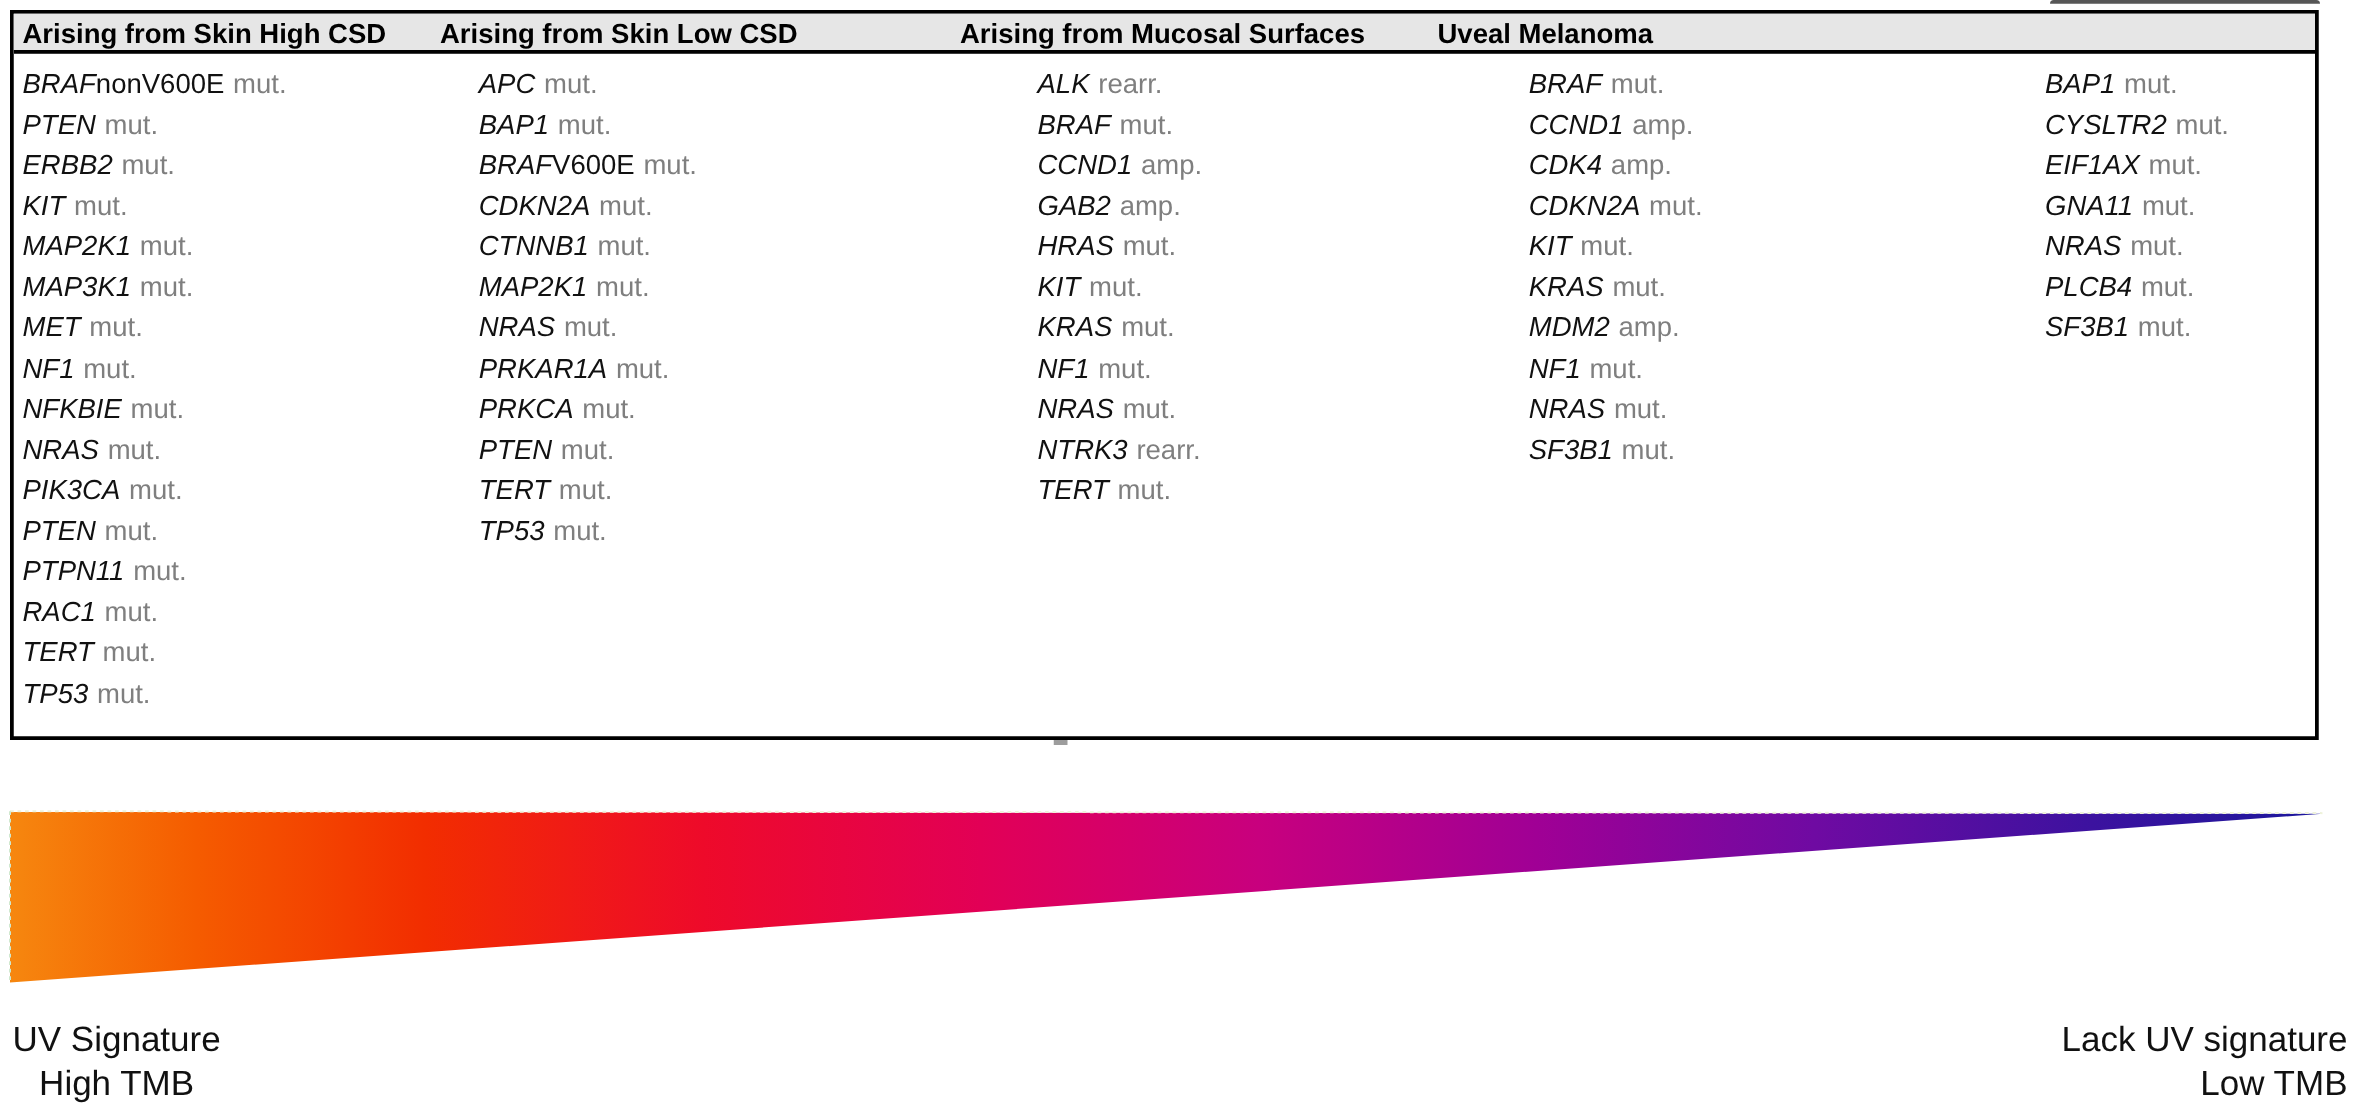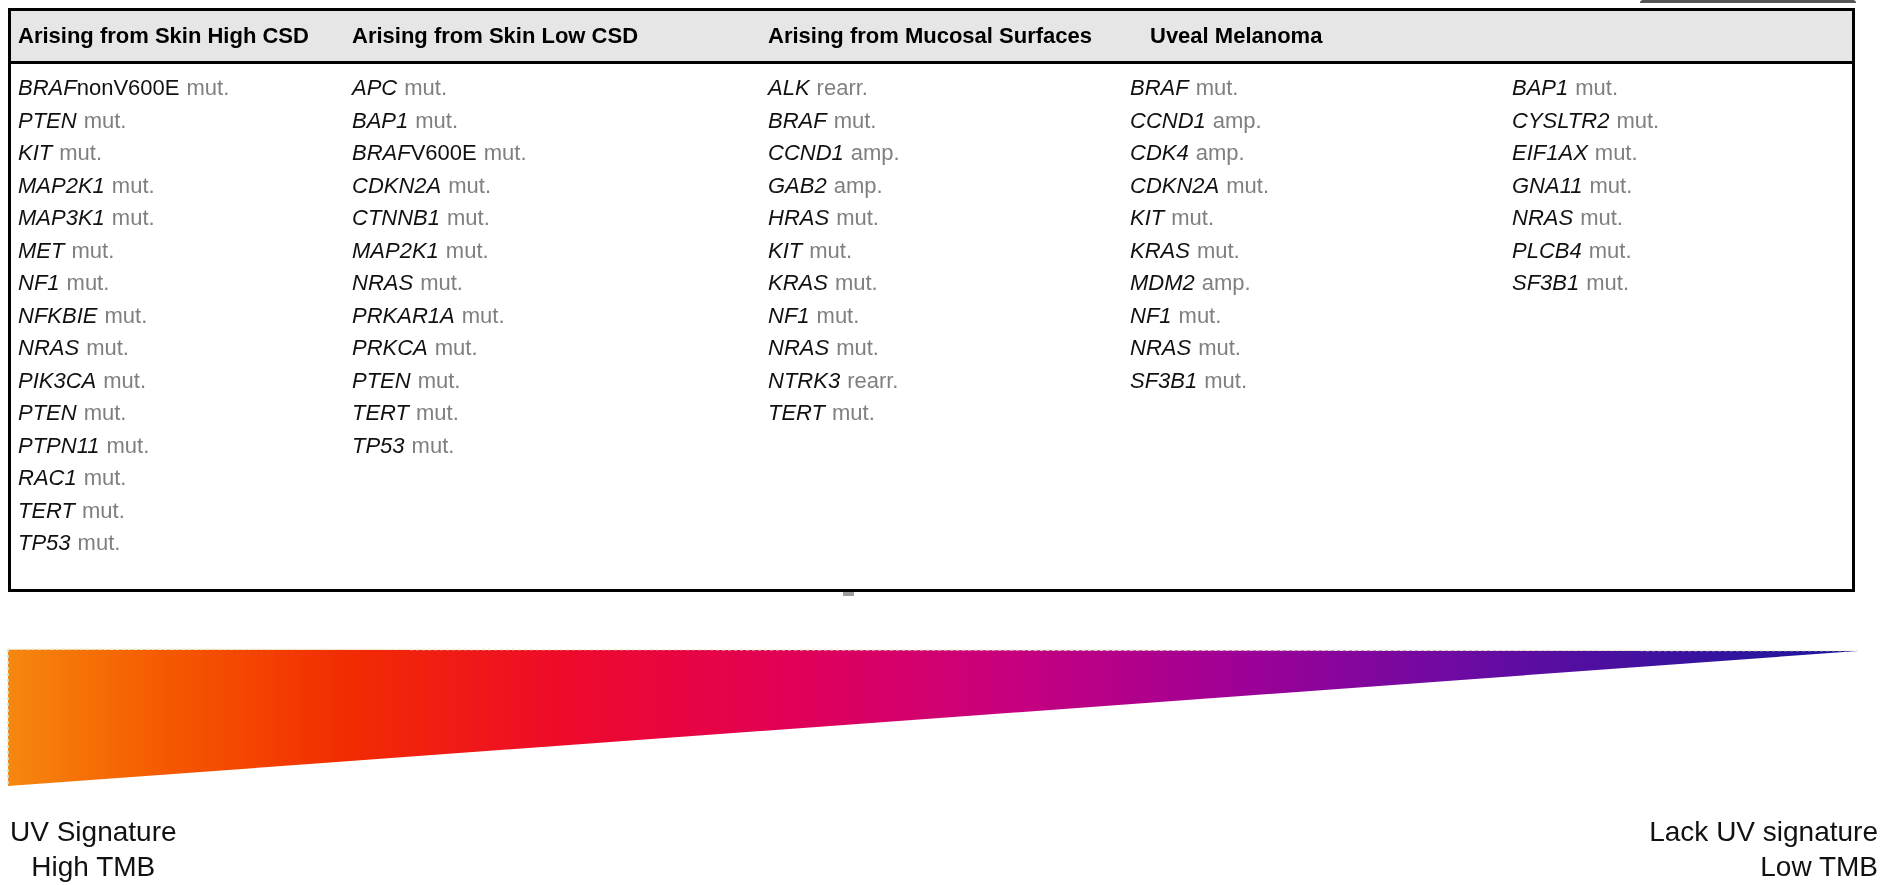--- a/index.html
+++ b/index.html
@@ -14,24 +14,24 @@
     font-family:"Liberation Sans", sans-serif;}
   .canvas{position:relative;width:1882px;height:885px;background:#ffffff;}
 
   
   .top-sliver{position:absolute;left:1640px;top:0;width:216px;height:3px;
     background:#565656;border-radius:3px 3px 0 0;}
 
   
   .table-box{position:absolute;left:8px;top:8px;width:1847px;height:584px;
     border:3px solid var(--border-color);background:#ffffff;}
-  .header-row{display:flex;height:53px;background:var(--header-bg);
-    border-bottom:3px solid var(--border-color);align-items:center;
+  .header-row{display:flex;height:32px;background:var(--header-bg);
+    border-bottom:3px solid var(--border-color);align-items:flex-end;
     padding-left:7px;font-weight:bold;font-size:22px;color:#000;}
-  .body-row{display:flex;padding-left:7px;padding-top:8px;}
+  .body-row{display:flex;padding-left:7px;padding-top:8px;gap:31px;}
   .col{flex:0 0 auto;}
   .col.c0{width:334px;}
   .col.c1{width:416px;}
   .col.c2{width:362px;}
   .col.c3{width:382px;}
   .col.c4{flex:1 1 auto;}
   .gene-row{height:32.5px;line-height:32.5px;font-size:22px;white-space:nowrap;}
   .gene{font-style:italic;color:var(--gene-color);}
   .variant{font-style:normal;color:var(--gene-color);}
   .alt{font-style:normal;color:var(--alt-color);margin-left:7px;}
@@ -60,20 +60,21 @@
     <div class="header-row">
         <div class="col c0">Arising from Skin High CSD</div>
         <div class="col c1">Arising from Skin Low CSD</div>
         <div class="col c3">Arising from Mucosal Surfaces</div>
         <div class="col c4">Uveal Melanoma</div>
       </div>
     <div class="body-row">
         <div class="col c0">
           <div class="gene-row"><span class="gene">BRAF</span><span class="variant">nonV600E</span><span class="alt">mut.</span></div>
           <div class="gene-row"><span class="gene">PTEN</span><span class="alt">mut.</span></div>
+          <div class="gene-row"><span class="gene">ERBB2</span><span class="alt">mut.</span></div>
           <div class="gene-row"><span class="gene">KIT</span><span class="alt">mut.</span></div>
           <div class="gene-row"><span class="gene">MAP2K1</span><span class="alt">mut.</span></div>
           <div class="gene-row"><span class="gene">MAP3K1</span><span class="alt">mut.</span></div>
           <div class="gene-row"><span class="gene">MET</span><span class="alt">mut.</span></div>
           <div class="gene-row"><span class="gene">NF1</span><span class="alt">mut.</span></div>
           <div class="gene-row"><span class="gene">NFKBIE</span><span class="alt">mut.</span></div>
           <div class="gene-row"><span class="gene">NRAS</span><span class="alt">mut.</span></div>
           <div class="gene-row"><span class="gene">PIK3CA</span><span class="alt">mut.</span></div>
           <div class="gene-row"><span class="gene">PTEN</span><span class="alt">mut.</span></div>
           <div class="gene-row"><span class="gene">PTPN11</span><span class="alt">mut.</span></div>

